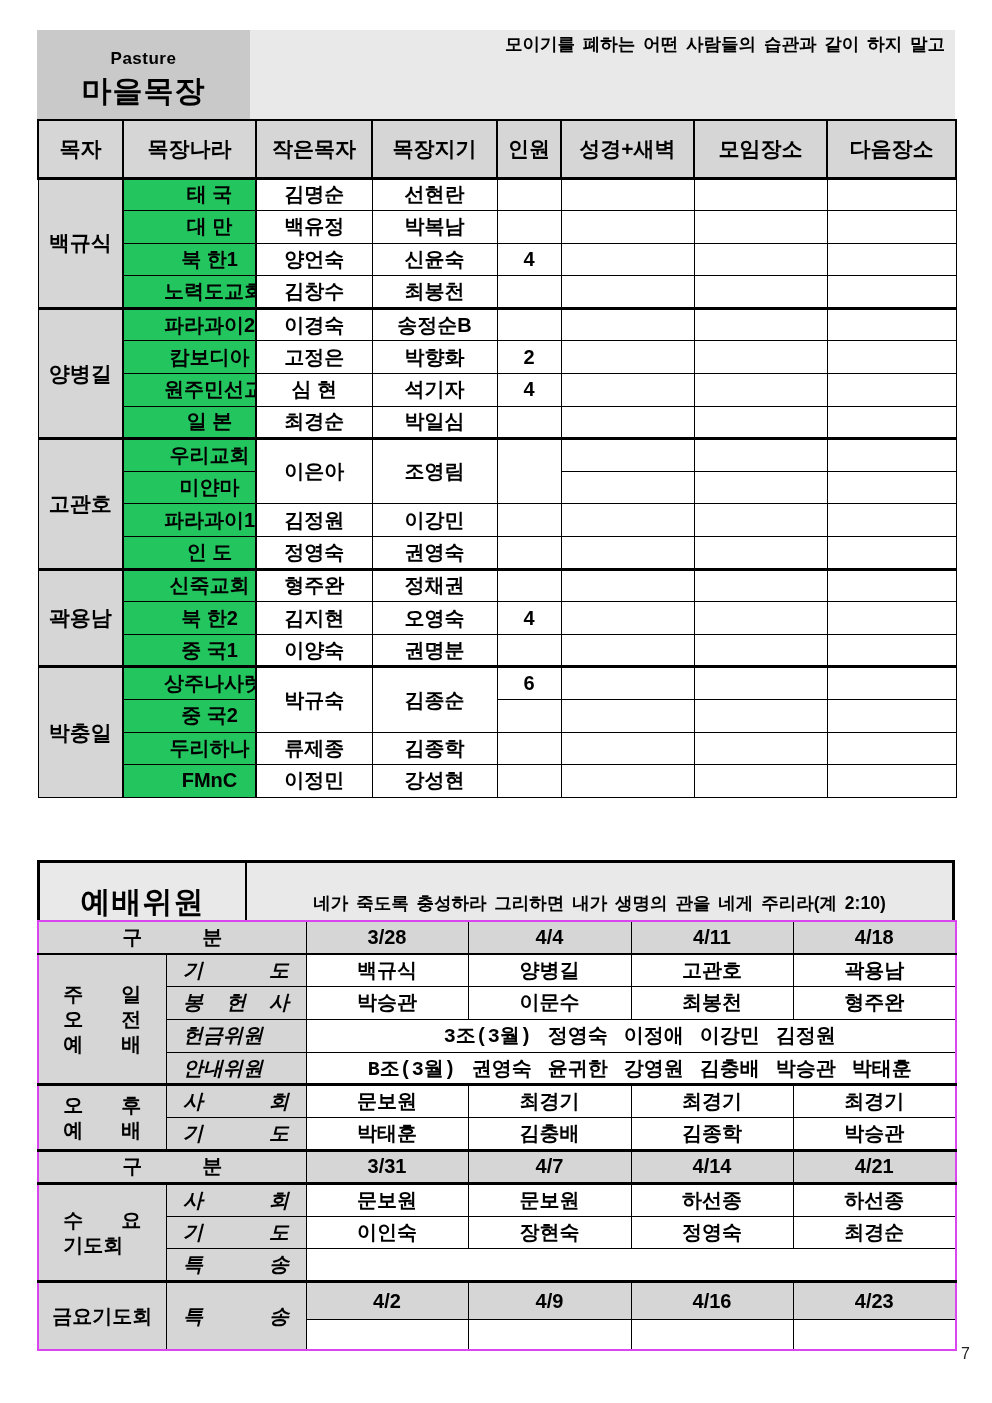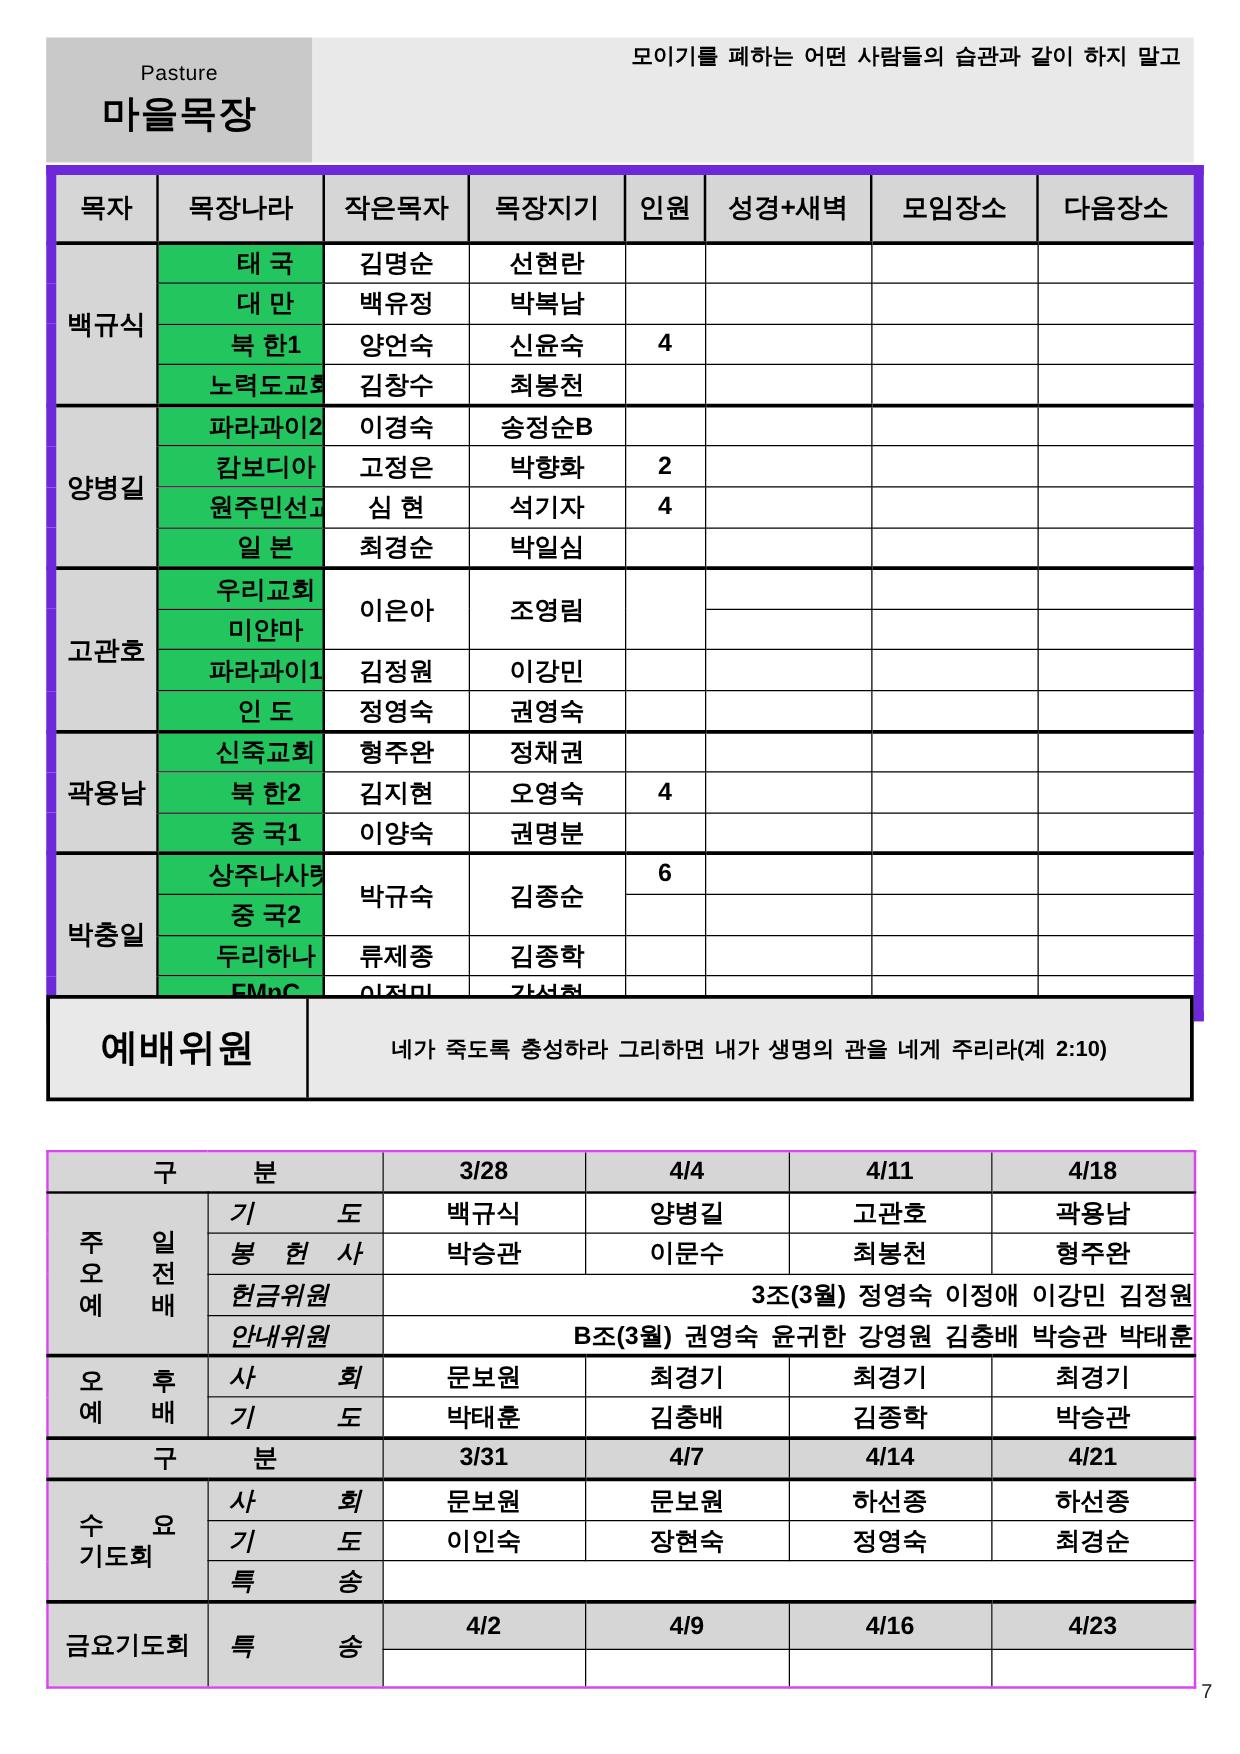--- a/index.html
+++ b/index.html
@@ -8,48 +8,48 @@
     font-family:"Liberation Sans","DejaVu Sans",sans-serif; color:#000;
     overflow:hidden;
   }
 
   
   .t1-title { position:absolute; left:37px; top:30px; width:918px; height:100px; display:flex; }
   .t1-title .dark {
     width:213px; background:#c9c9c9; display:flex; flex-direction:column;
     align-items:center; justify-content:center; gap:2px;
   }
-  .t1-title .dark .en { font-size:17px; font-weight:normal; letter-spacing:0.5px; }
+  .t1-title .dark .en { font-size:17px; font-weight:bold; letter-spacing:0.5px; }
   .t1-title .dark .ko { font-size:30px; font-weight:bold; letter-spacing:1px; }
   .t1-title .light {
     flex:1; background:#e9e9e9; display:flex; flex-direction:row;
     justify-content:flex-end; text-align:right; padding-right:10px; box-sizing:border-box;
   }
   .t1-title .light .vl { font-size:17.5px; font-weight:bold; line-height:1.6; word-spacing:3px; }
 
   
   table.t1 {
-    position:absolute; left:37px; top:132px; width:918px;
-    border-collapse:collapse; table-layout:fixed; border:8px solid #6d28d9;
+    position:absolute; left:37px; top:119px; width:918px;
+    border-collapse:collapse; table-layout:fixed; border:1px solid #6d28d9;
   }
   table.t1 th, table.t1 td {
     border:1px solid #000; text-align:center; vertical-align:middle;
     font-weight:bold; padding:0; overflow:hidden; white-space:nowrap;
   }
   table.t1 thead tr { height:58px; }
   table.t1 th { background:#d6d6d6; border:2px solid #000; border-bottom:3px solid #000; font-size:21px; }
   table.t1 tbody tr { height:32.6px; }
   table.t1 td { font-size:20px; }
   table.t1 td.shep { background:#d6d6d6; font-size:21px; }
   table.t1 td.country { background:#22c55e; border-left:2px solid #000; border-right:2px solid #000;padding-left:40px; }
   table.t1 tr.gs td { border-top:3px solid #000; }
 
   
   .t2-title {
-    position:absolute; left:37px; top:796px; width:918px; height:85px;
+    position:absolute; left:37px; top:860px; width:918px; height:85px;
     border:3px solid #000; box-sizing:border-box; display:flex; background:#e9e9e9;
   }
   .t2-title .name {
     width:205px; border-right:2px solid #000; display:flex;
     align-items:center; justify-content:center; font-size:30px; font-weight:bold; letter-spacing:1px;
   }
   .t2-title .quote {
     flex:1; display:flex; align-items:center; justify-content:center;
     font-size:17.5px; font-weight:bold; word-spacing:3px; padding:0 6px;
   }
@@ -61,21 +61,21 @@
   }
   table.t2 td {
     border:1px solid #000; text-align:center; vertical-align:middle;
     font-weight:bold; font-size:20px; padding:0; overflow:hidden; white-space:nowrap;
   }
   table.t2 tbody tr { height:32.8px; }
   table.t2 tr.sec td { border-top:3px solid #000; }
   table.t2 tr.divider td { background:#d6d6d6; }
   table.t2 tr.divider td { border-bottom:2px solid #000; }
   table.t2 td.grp, table.t2 td.rol { background:#d6d6d6; }
-  table.t2 td.merged-text { text-align:right; padding-left:18px; word-spacing:4px; }
+  table.t2 td.merged-text { text-align:center; padding-left:18px; word-spacing:4px;font-family:Liberation Mono, monospace; }
   table.t2 tr.fri-gray { height:38px; }
   table.t2 tr.fri-gray td.fdate { background:#d6d6d6; }
   table.t2 tr.fri-white { height:30px; }
 
   
   .jt  { display:block; width:106px; margin:0 auto; text-align-last:justify; text-justify:inter-character;font-style:italic; }
   .jt2 { display:block; width:100px; margin:0 auto; text-align-last:justify; text-justify:inter-character; }
   .gl  { display:block; width:78px;  margin:0 auto; text-align-last:justify; text-justify:inter-character; line-height:1.25; }
   .gl-wide { display:block; line-height:1.25; }
 

